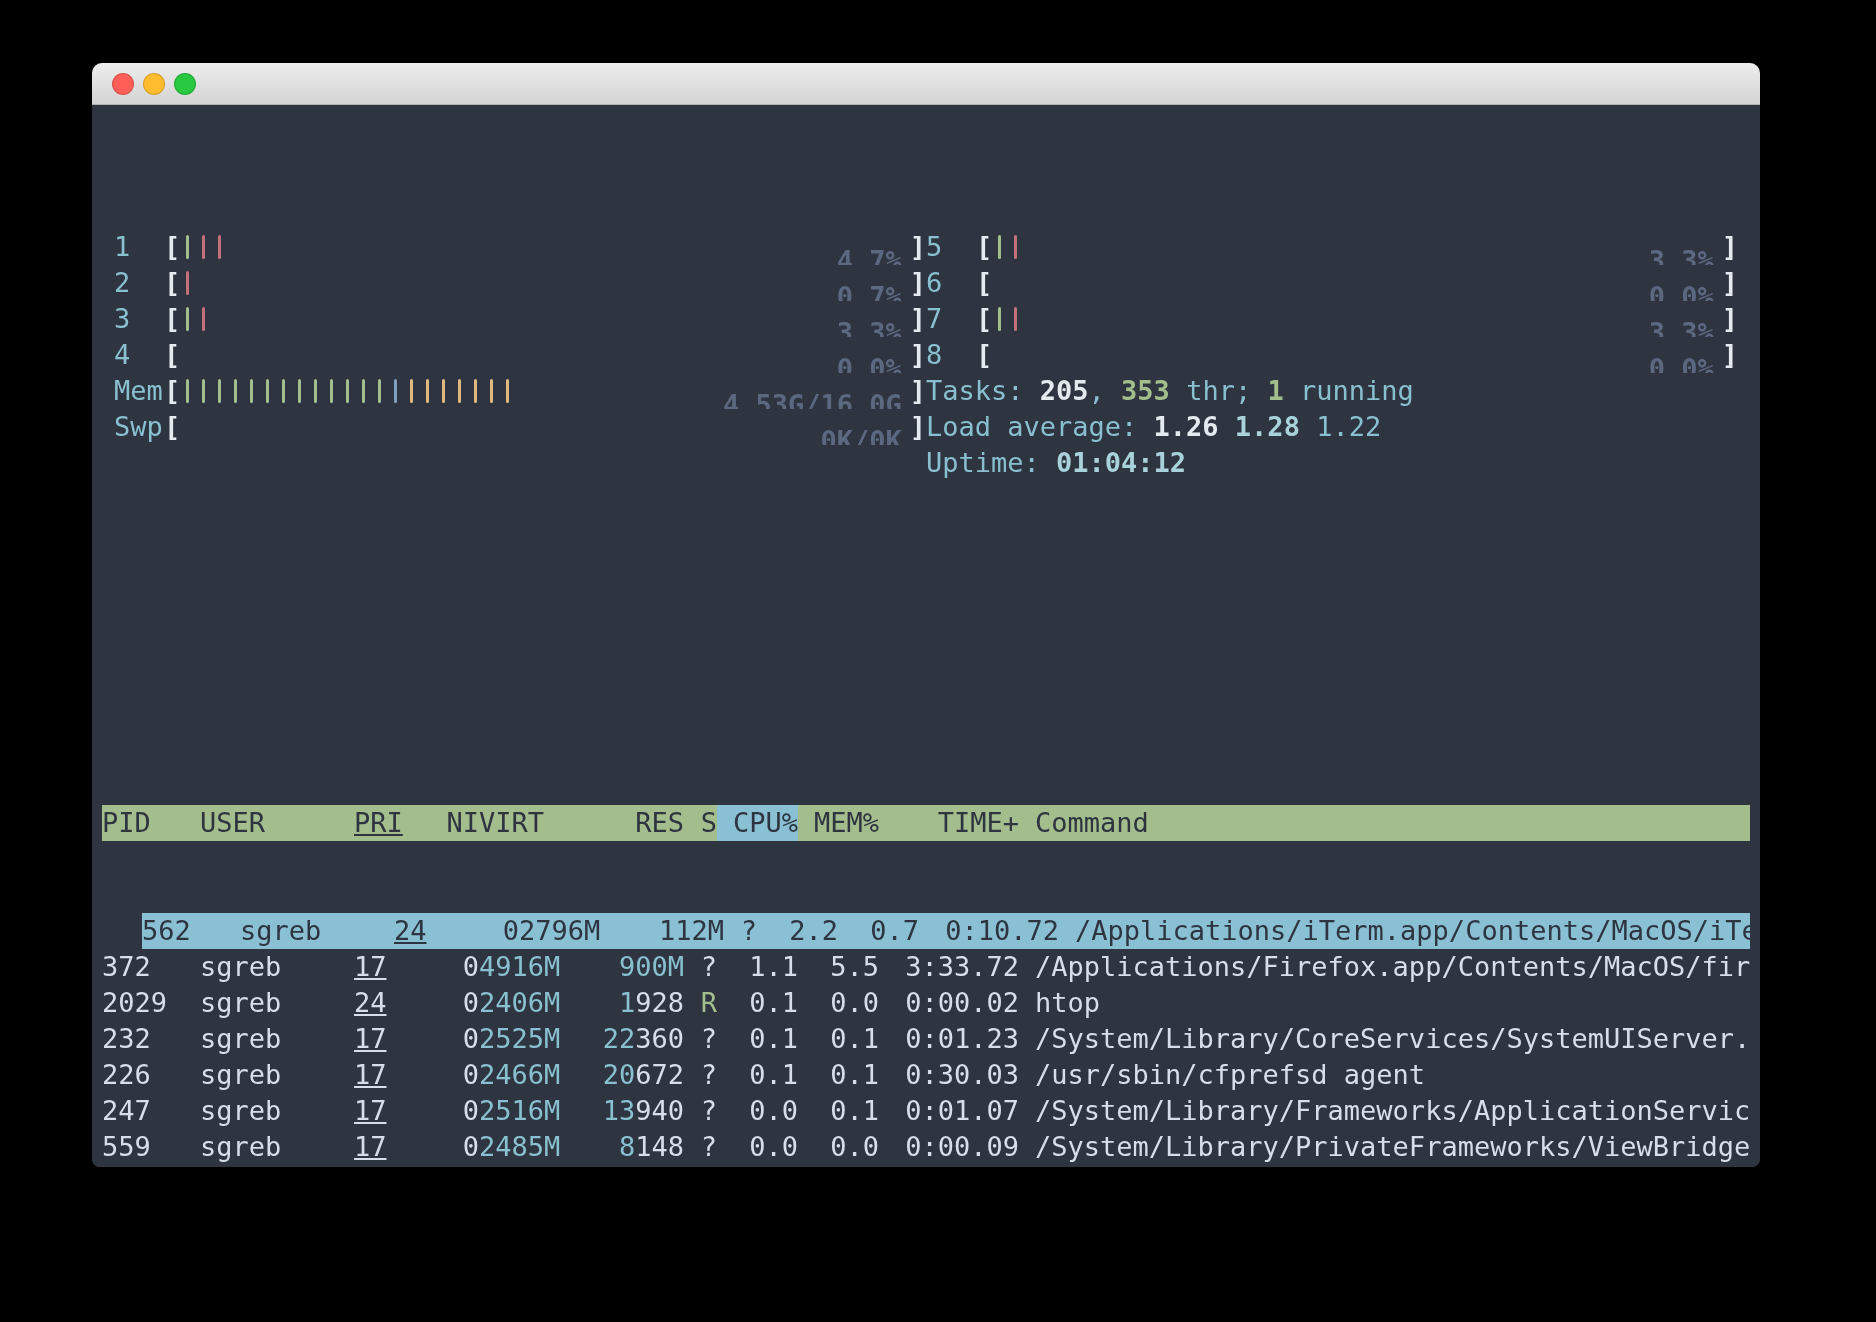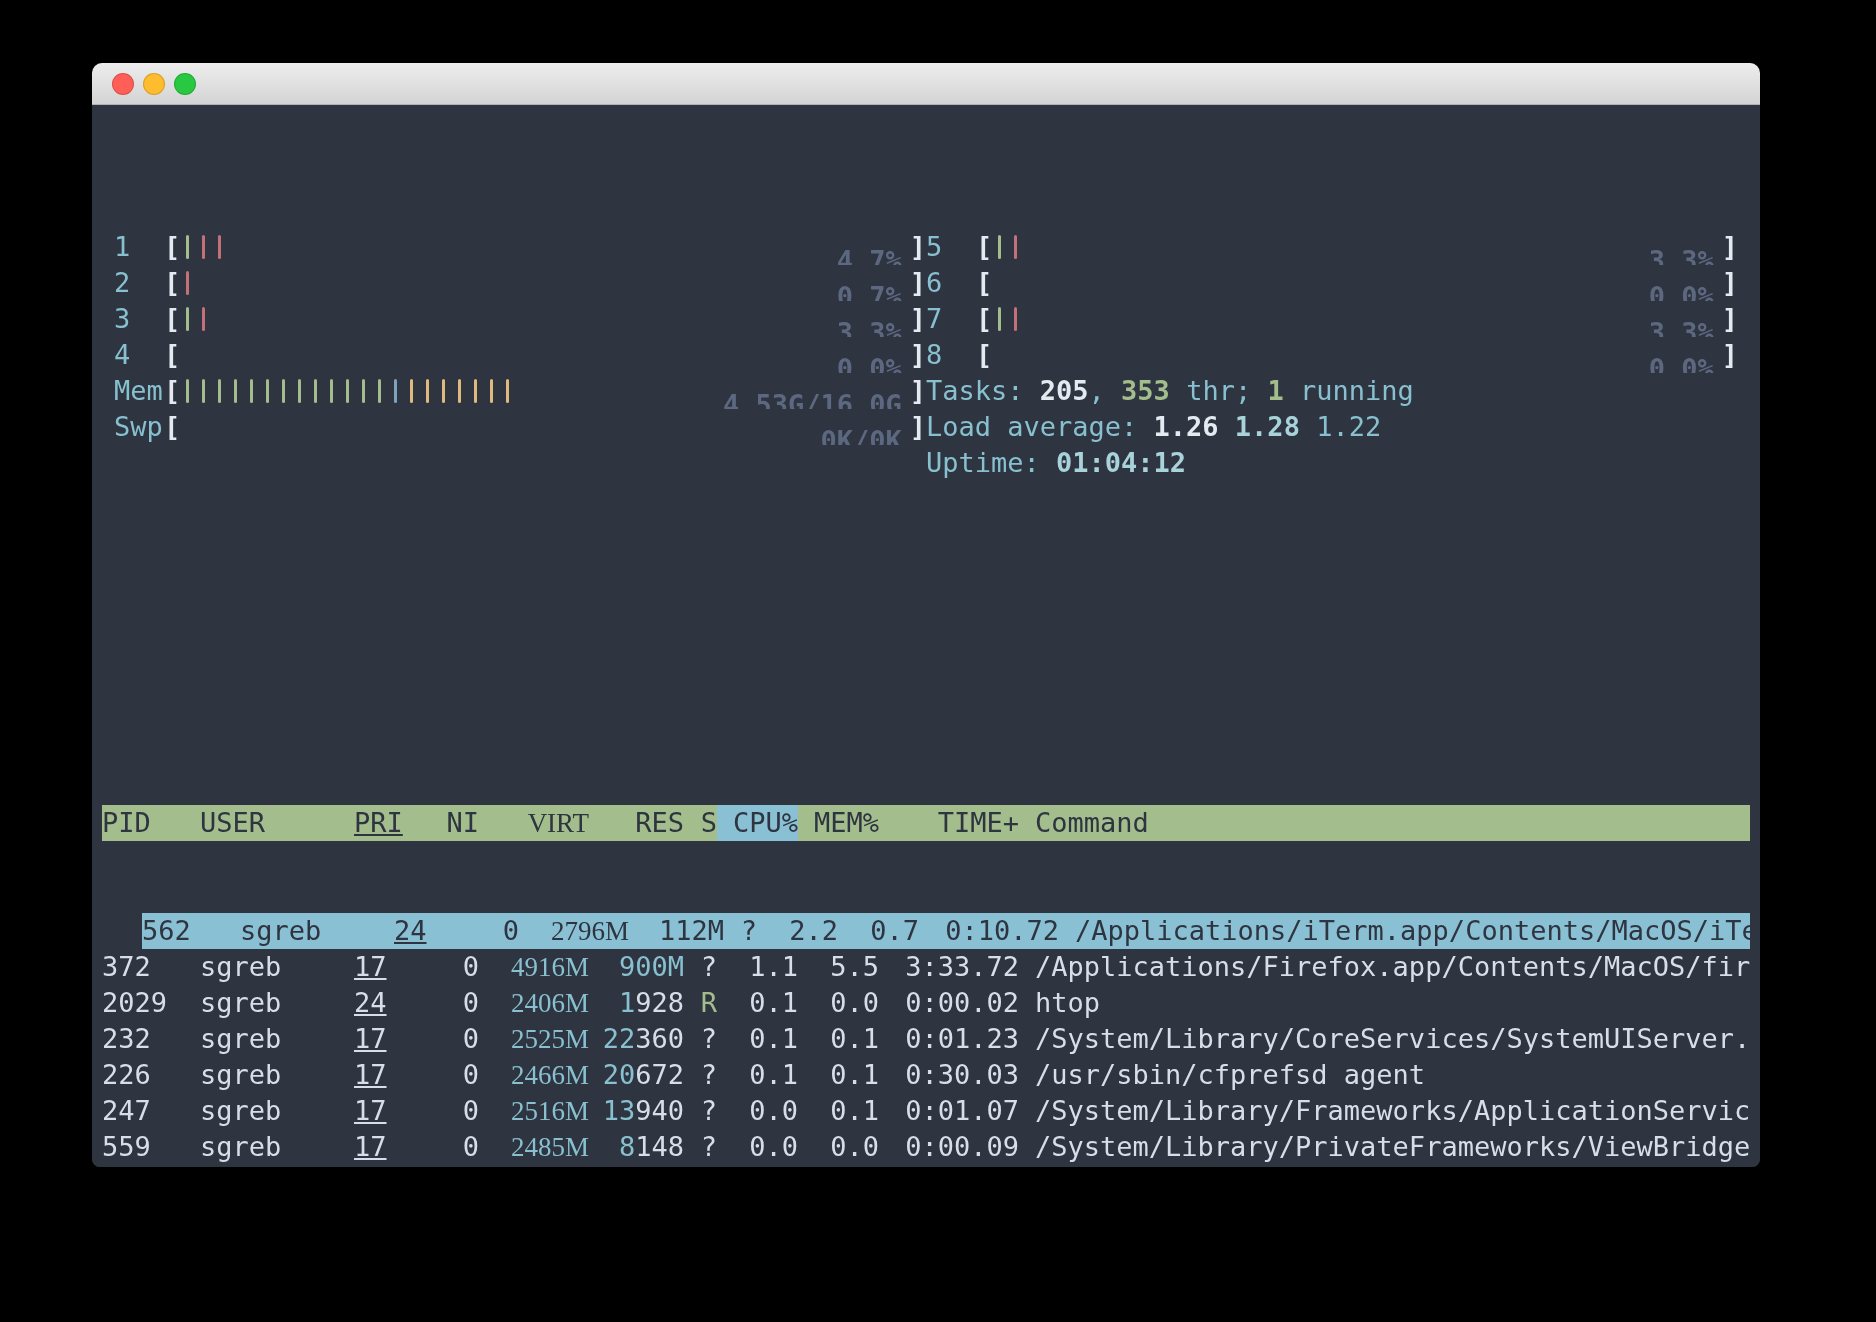--- a/index.html
+++ b/index.html
@@ -46,21 +46,21 @@
   
   .ptable{margin:0;}
   .thead,.trow{display:flex;height:36px;line-height:36px;}
   .thead{background:var(--hdr);color:var(--bg);}
   .hcell{display:inline-block;}
   .hcell.sorted{background:var(--sel);}
   .c-pid{width:82px;text-align:left;}
   .c-user{width:170px;text-align:left;padding-left:16px;}
   .c-pri{width:60px;text-align:left;text-decoration:underline;}
   .c-ni{width:65px;text-align:right;}
-  .c-virt{width:110px;text-align:right;font-family:Liberation Serif, serif;}
+  .c-virt{width:110px;}
   .c-res{width:95px;text-align:right;}
   .c-s{width:33px;text-align:right;}
   .c-cpu{width:81px;text-align:right;}
   .c-mem{width:81px;text-align:right;}
   .c-time{width:140px;text-align:right;}
   .c-cmd{flex:1;text-align:left;padding-left:16px;overflow:hidden;}
   .trow.selected{background:var(--sel);margin-left:40px;}
   .trow.selected span{color:var(--bg) !important;font-weight:normal;}
 </style>
 </head>

